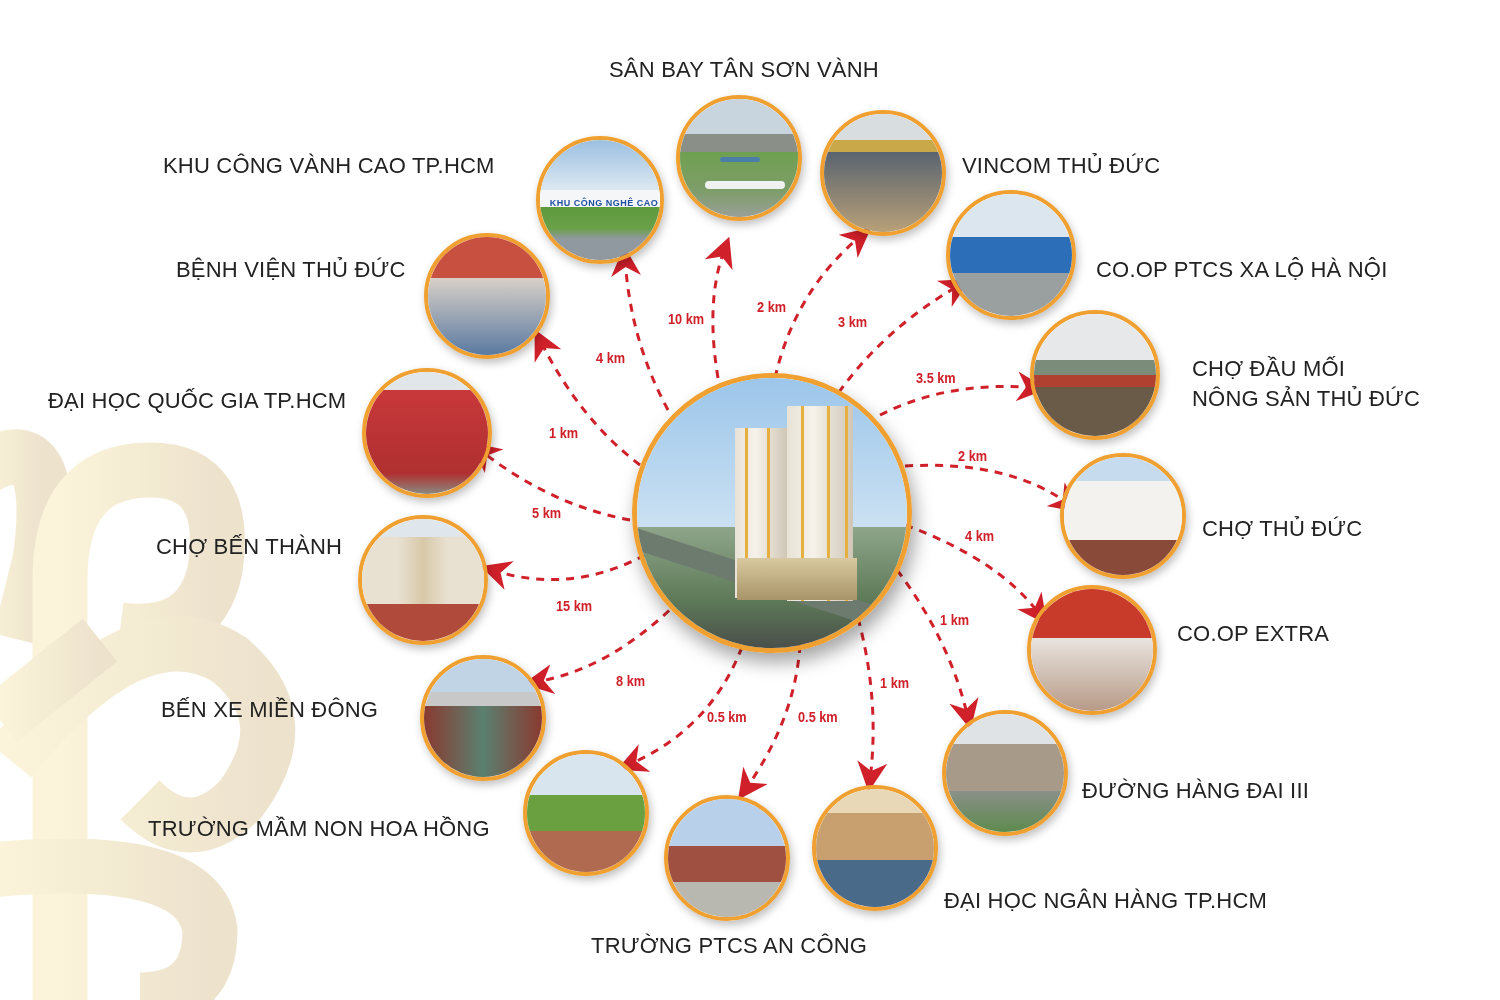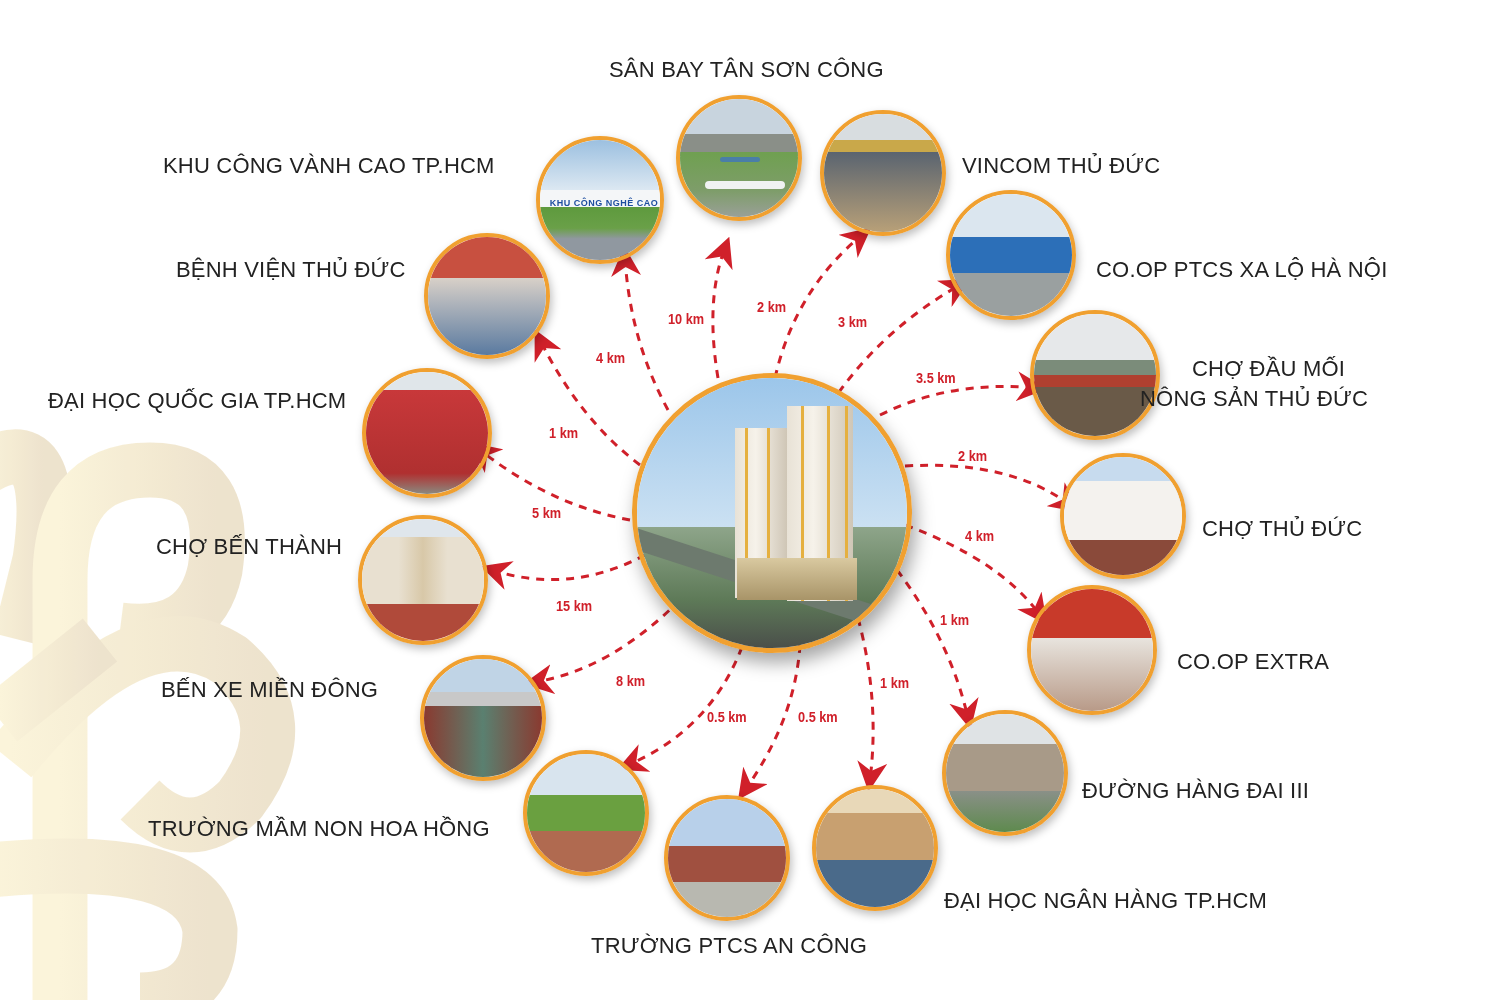--- a/index.html
+++ b/index.html
@@ -209,28 +209,28 @@
 
 <div class="circle" style="left:536px;top:136px;width:128px;height:128px;">
   <div class="photo">
     <div class="sky" style="height:42%;background:linear-gradient(180deg,#9cc0e0,#dce8f2);"></div>
     <div class="band" style="top:42%;height:14%;background:#f4f6f8;"></div>
     <div style="position:absolute;left:4px;top:58px;width:120px;font-size:9px;font-weight:bold;color:#1e4ea0;text-align:center;letter-spacing:0.5px;">KHU CÔNG NGHỆ CAO</div>
     <div class="ground" style="height:44%;background:linear-gradient(180deg,#5e9a3e 0%,#6aa048 40%,#9098a0 60%);"></div>
   </div>
 </div>
 
-<div class="label" style="left:609px;top:56px;">SÂN BAY TÂN SƠN CÔNG</div>
+<div class="label" style="left:609px;top:56px;">SÂN BAY TÂN SƠN VÀNH</div>
 <div class="label" style="left:962px;top:152px;">VINCOM THỦ ĐỨC</div>
 <div class="label" style="left:1096px;top:256px;">CO.OP PTCS  XA LỘ HÀ NỘI</div>
 <div class="label" style="left:1192px;top:355px;">CHỢ ĐẦU MỐI</div>
-<div class="label" style="left:1140px;top:385px;">NÔNG SẢN THỦ ĐỨC</div>
+<div class="label" style="left:1192px;top:385px;">NÔNG SẢN THỦ ĐỨC</div>
 <div class="label" style="left:1202px;top:515px;">CHỢ THỦ ĐỨC</div>
-<div class="label" style="left:1177px;top:648px;">CO.OP EXTRA</div>
+<div class="label" style="left:1177px;top:620px;">CO.OP EXTRA</div>
 <div class="label" style="left:1082px;top:777px;">ĐƯỜNG HÀNG ĐAI III</div>
 <div class="label" style="left:944px;top:887px;">ĐẠI HỌC NGÂN HÀNG TP.HCM</div>
 <div class="label" style="left:591px;top:932px;">TRƯỜNG PTCS AN CÔNG</div>
 <div class="label" style="left:148px;top:815px;">TRƯỜNG MẦM NON HOA HỒNG</div>
-<div class="label" style="left:161px;top:676px;">BẾN XE MIỀN ĐÔNG</div>
+<div class="label" style="left:161px;top:696px;">BẾN XE MIỀN ĐÔNG</div>
 <div class="label" style="left:156px;top:533px;">CHỢ BẾN THÀNH</div>
 <div class="label" style="left:48px;top:387px;">ĐẠI HỌC QUỐC GIA TP.HCM</div>
 <div class="label" style="left:176px;top:256px;">BỆNH VIỆN THỦ ĐỨC</div>
 <div class="label" style="left:163px;top:152px;">KHU CÔNG VÀNH CAO TP.HCM</div>
 
 </body></html>

